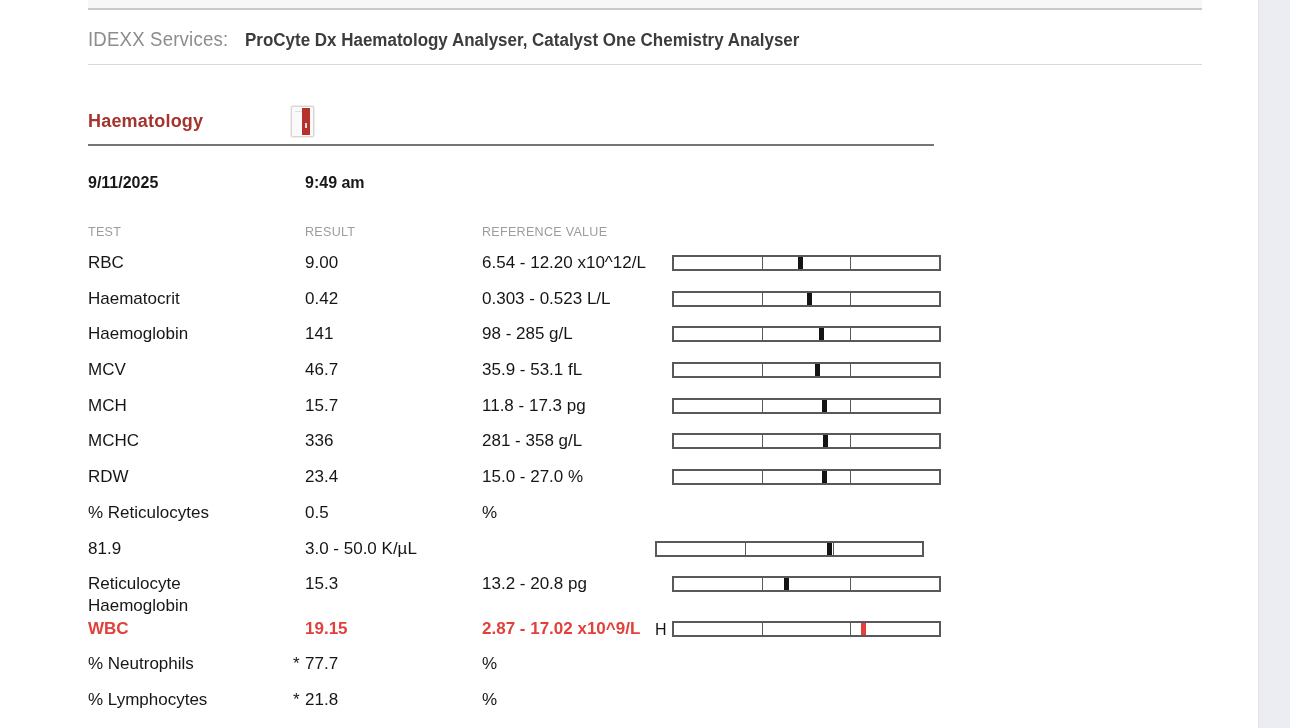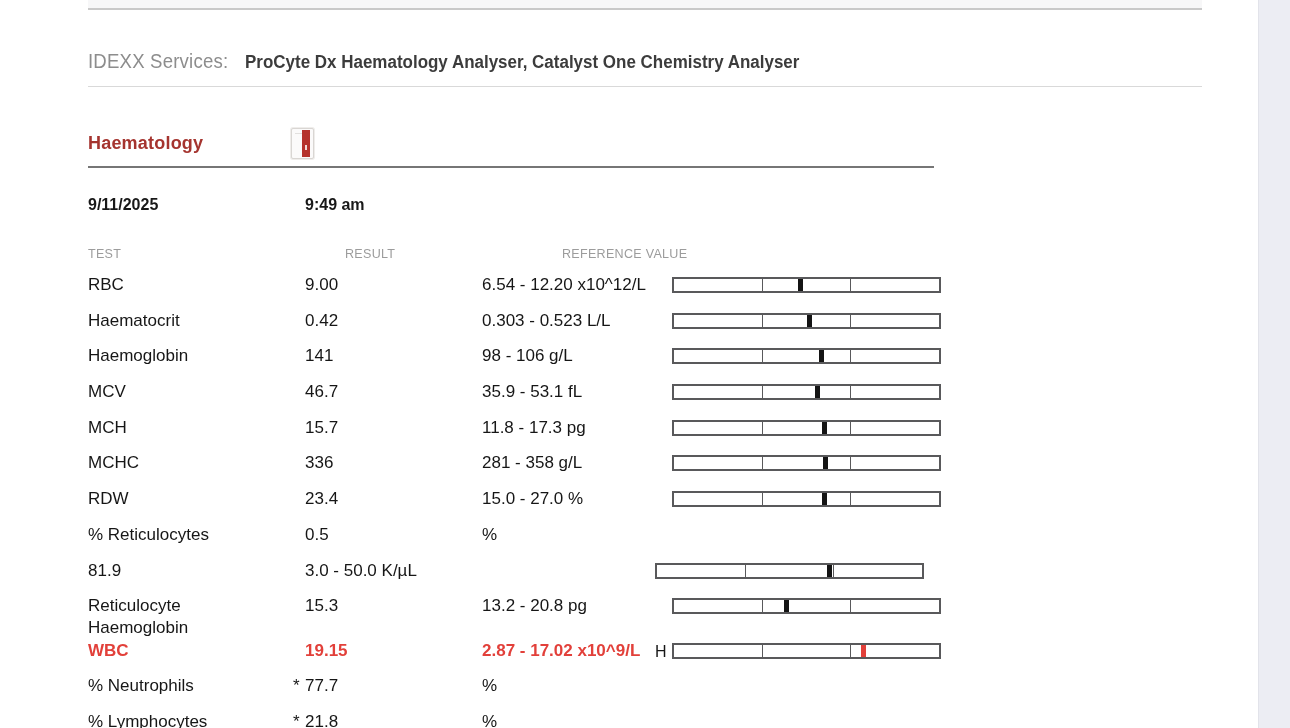--- a/index.html
+++ b/index.html
@@ -9,21 +9,21 @@
 
   
   .scroll-strip { position:absolute; top:0; right:0; width:32px; height:728px;
                   background:#ecedf3; border-left:1px solid #e2e3ea; }
 
   .content { position:absolute; left:88px; top:0; width:1114px; }
 
   
   .top-panel { height:10px; background:#f7f7f8; border-bottom:2px solid #c9c9c9; }
 
-  .services-row { margin-top:40px; height:24px; white-space:nowrap; }
+  .services-row { margin-top:18px; height:24px; white-space:nowrap; }
   .services-label { display:inline-block; font-size:20px; color:#8d8d8d;
                     transform:scaleX(.93); transform-origin:left center; letter-spacing:.2px; }
   .services-value { display:inline-block; font-size:17.5px; font-weight:bold; color:#3c3c3c;
                     margin-left:2px; transform:scaleX(.97); transform-origin:left center; }
 
   .divider { margin-top:12px; height:1px; background:#d9d9d9; border:0; }
 
   .section-header { margin-top:40px; height:33px; display:flex; align-items:center; }
   .section-title { font-size:18px; font-weight:bold; color:var(--heading-red); letter-spacing:.2px; }
   .analyser-icon { position:relative; width:23px; height:31px; margin-left:88px;
@@ -32,21 +32,21 @@
   .analyser-icon .red-panel { position:absolute; top:1px; bottom:1px; right:3px; width:8px; background:#b5322c; }
   .analyser-icon .panel-dot { position:absolute; right:6px; top:16px; width:2px; height:5px; background:#f0d9d7; }
   .analyser-icon .body-line { position:absolute; left:3px; top:4px; width:7px; height:1px; background:#e2e0de; }
 
   .title-underline { margin-top:6px; width:846px; height:2px; background:#767676; }
 
   .datetime-row { margin-top:28px; display:grid; grid-template-columns:217px 400px; }
   .datetime-row span { font-size:16px; font-weight:bold; color:#181818; }
 
   .results-table { margin-top:32px; }
-  .table-header { display:grid; grid-template-columns:217px 177px 680px; margin-bottom:13px;gap:40px; }
+  .table-header { display:grid; grid-template-columns:217px 177px 680px; margin-bottom:13px; }
   .table-header span { display:inline-block; font-size:13.5px; color:#9c9c9c; letter-spacing:.3px;
                        transform:scaleX(.93); transform-origin:left center; }
 
   .row { display:grid; grid-template-columns:217px 177px 173px 17px 269px;
          min-height:35.7px; align-items:start; }
   .cell { font-size:17px; line-height:22.2px; color:#161616; }
   .cell.test  .test-text { display:block; max-width:165px; }
   .cell.result { position:relative; }
   .cell.result .prefix { position:absolute; left:-12px; top:0; }
   .cell.flag { font-size:16px; line-height:21px; padding-top:1px; color:#161616; }
@@ -146,21 +146,21 @@
   </div>
 
   <div class="row">
     <div class="cell test">
       <span class="test-text">Haemoglobin</span>
     </div>
     <div class="cell result">
       <span class="prefix"></span><span class="result-text">141</span>
     </div>
     <div class="cell reference">
-      <span class="reference-text">98 - 106 g/L</span>
+      <span class="reference-text">98 - 285 g/L</span>
     </div>
     <div class="cell flag"></div>
     <div class="cell barcell">
       <div class="range-bar">
         <span class="seg s1"></span>
         <span class="seg s2"></span>
         <span class="tick" style="left: calc(55.73% - 2.5px);"></span>
       </div>
     </div>
   </div>

